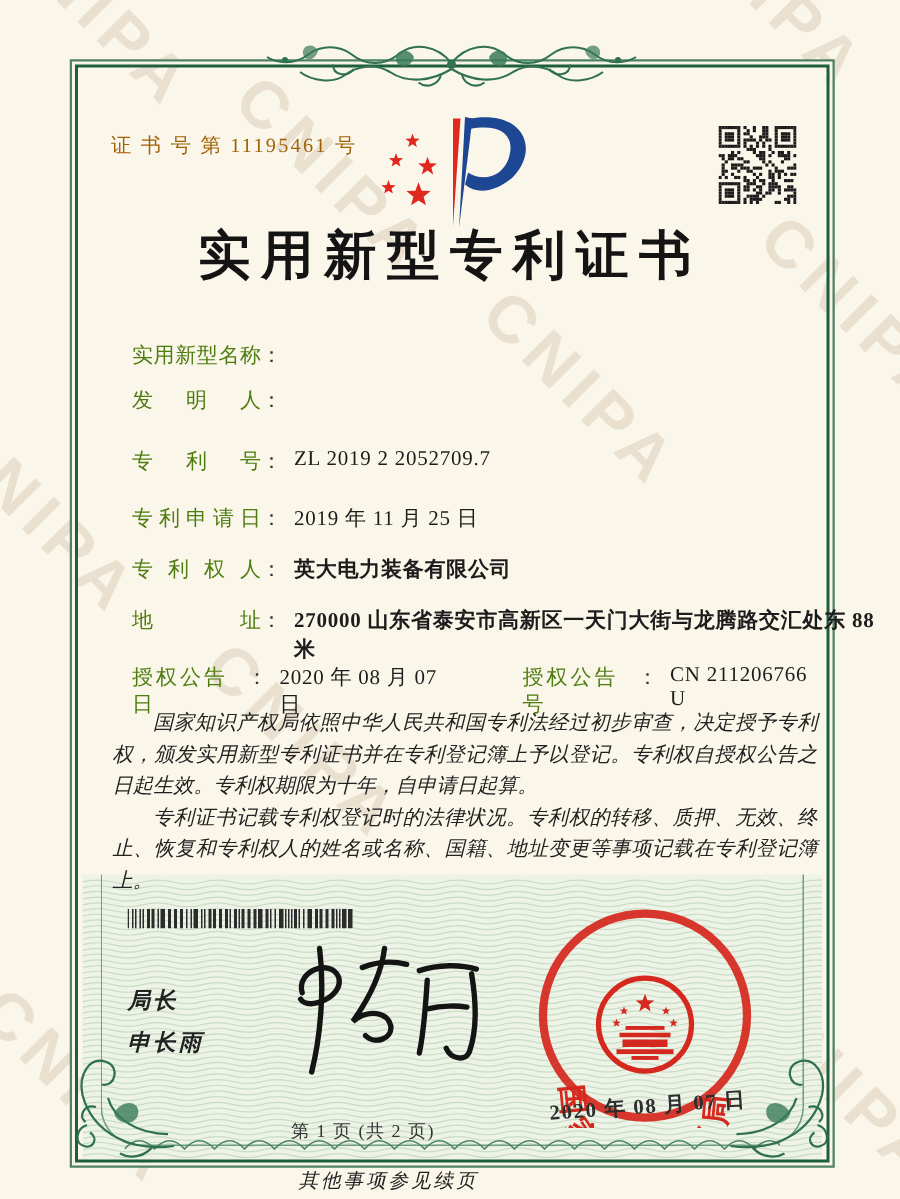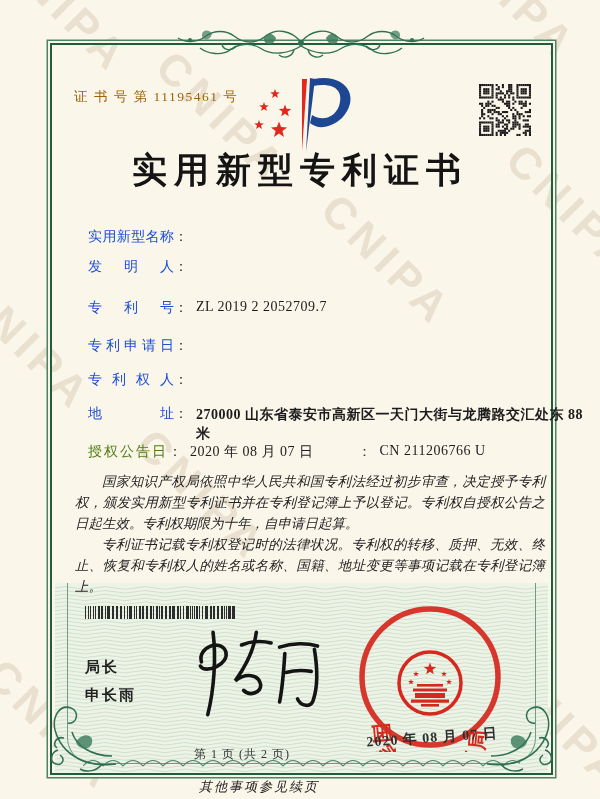--- a/index.html
+++ b/index.html
@@ -34,39 +34,39 @@
 
   .logo { position:absolute; left:247px; top:72px; z-index:4; }
   .qr   { position:absolute; left:479px; top:84px; z-index:4; }
 
   .title { position:absolute; left:0; top:147px; width:600px; text-align:center;
            font-size:35px; font-weight:600; letter-spacing:7px; color:#141414; z-index:4;font-family:Liberation Mono, monospace; }
 
   .rows { position:absolute; left:88px; top:0; width:460px; z-index:4; }
   .f-row { position:absolute; left:0; font-size:14px; color:#1f1f1f; display:flex; }
   .f-label { display:inline-block; width:86px; text-align:justify; text-align-last:justify;
-             color:#1d4ed8; flex:0 0 86px;font-family:Liberation Mono, monospace; }
+             color:#4d7c0f; flex:0 0 86px;font-family:Liberation Mono, monospace; }
   .f-colon { margin-right:8px; color:#333; }
   .f-value { font-weight:600; color:#1c1c1c; letter-spacing:.5px; }
   .f-value.plain { font-weight:400; }
   .addr-value { width:400px; line-height:19px; }
   .grant-gap { width:44px; flex:0 0 44px; }
   .g-label { letter-spacing:2px; color:#4d7c0f; }
 
   .paras { position:absolute; left:75px; top:471px; width:470px; z-index:4;
            font-style:italic; font-size:13.5px; line-height:21px; color:#222;
            text-align:justify; }
   .paras p { text-indent:2em; }
 
   .barcode { position:absolute; left:85px; top:606px; z-index:4; }
 
   .signer { position:absolute; left:85px; top:658px; z-index:6;
             font-family:"Liberation Sans","DejaVu Sans",sans-serif;
             font-size:15px; font-weight:700; color:#222; }
-  .signer div { margin-bottom:9px; letter-spacing:2px; }
+  .signer div { margin-bottom:9px; letter-spacing:2px;font-style:italic; }
 
   .signature { position:absolute; left:175px; top:626px; z-index:6; }
 
   .seal { position:absolute; left:355px; top:602px; z-index:6; }
   .seal-date { position:absolute; left:357px; top:729px; width:150px; text-align:center;
                font-size:14px; letter-spacing:1px; color:#2e2e2e; font-weight:600;
                transform:rotate(-4deg); z-index:7; }
 
   .page-footer { position:absolute; left:0; top:746px; width:484px; text-align:center;
                  font-size:12px; letter-spacing:1px; color:#333; z-index:6; }
@@ -501,35 +501,38 @@
         <span class="f-colon">：</span>
     </div>
     <div class="f-row" style="top:299px;">
       <span class="f-label">专利号</span>
         <span class="f-colon">：</span>
       <span class="f-value plain">ZL 2019 2 2052709.7</span>
     </div>
     <div class="f-row" style="top:337px;">
       <span class="f-label">专利申请日</span>
         <span class="f-colon">：</span>
+      <span class="f-value plain">2019 年 11 月 25 日</span>
     </div>
     <div class="f-row" style="top:371px;">
       <span class="f-label">专利权人</span>
         <span class="f-colon">：</span>
+      <span class="f-value">英大电力装备有限公司</span>
     </div>
     <div class="f-row" style="top:405px;">
       <span class="f-label">地址</span>
         <span class="f-colon">：</span>
       <span class="f-value addr-value">270000 山东省泰安市高新区一天门大街与龙腾路交汇处东 88 米</span>
     </div>
     <div class="f-row" style="top:443px;">
       <span class="g-label">授权公告日</span>
         <span class="f-colon">：</span>
       <span class="f-value plain">2020 年 08 月 07 日</span>
       <span class="grant-gap"></span>
+      <span class="g-label">授权公告号</span>
         <span class="f-colon">：</span>
       <span class="f-value plain">CN 211206766 U</span>
     </div>
   </div>
 
   <div class="paras">
     <p>国家知识产权局依照中华人民共和国专利法经过初步审查，决定授予专利权，颁发实用新型专利证书并在专利登记簿上予以登记。专利权自授权公告之日起生效。专利权期限为十年，自申请日起算。</p>
     <p>专利证书记载专利权登记时的法律状况。专利权的转移、质押、无效、终止、恢复和专利权人的姓名或名称、国籍、地址变更等事项记载在专利登记簿上。</p>
   </div>
 

